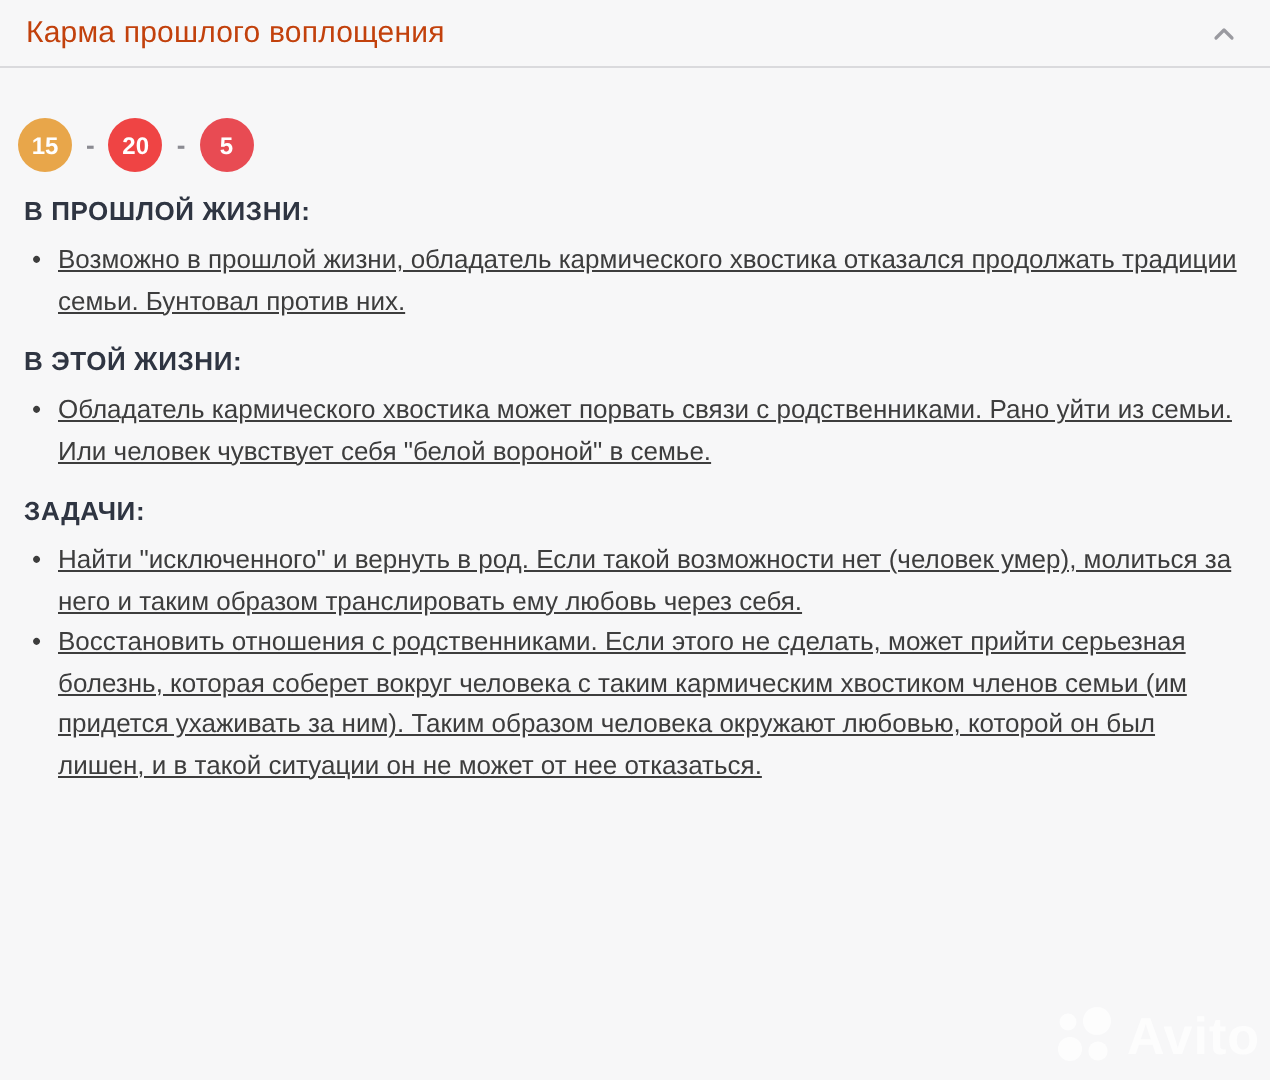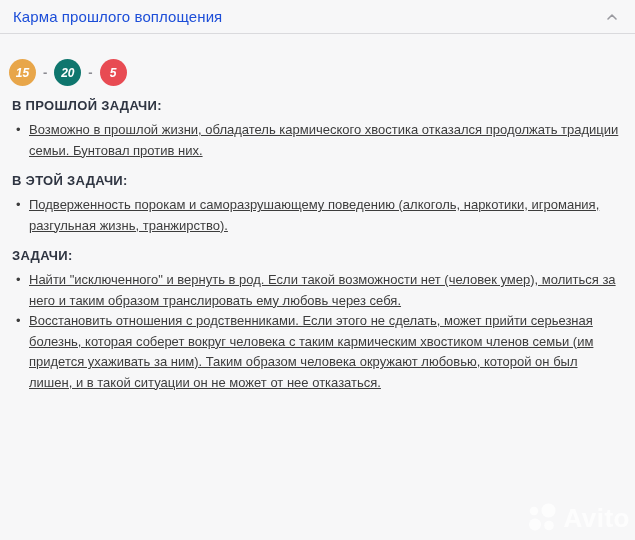--- a/index.html
+++ b/index.html
@@ -13,42 +13,42 @@
     overflow: hidden;
   }
   .accordion-header {
     display: flex; align-items: center; justify-content: space-between;
     padding: 8px 16px 8px 13px;
     height: 33px;
     cursor: pointer;
   }
   .accordion-title {
     font-size: 15px;
-    color: #1d4ed8;
+    color: #c2410c;
     font-weight: 400;
     letter-spacing: 0.1px;
   }
   .chevron { width: 14px; height: 14px; display: block; }
   .divider {
     border: none;
     border-top: 1px solid #dadadd;
     margin: 0;
   }
   .badges-row {
     display: flex; align-items: center;
     margin: 25px 0 0 9px;
     gap: 7px;
   }
   .badge {
     width: 27px; height: 27px; border-radius: 50%;
     display: flex; align-items: center; justify-content: center;
-    color: #ffffff; font-size: 12px; font-weight: 700; font-style: italic;
+    color: #ffffff; font-size: 12px; font-weight: 700;
   }
   .badge-orange { background: #e8a64a; }
-  .badge-navy   { background: #0f766e; }
+  .badge-navy   { background: #ef4444; }
   .badge-red    { background: #e84b53; }
   .badge-sep { color: #8b8b92; font-size: 13px; font-weight: 700; }
   .content { padding: 0 14px 0 12px; }
   .section-heading {
     font-size: 13px;
     font-weight: 700;
     color: #2f3542;
     letter-spacing: 0.3px;
     margin: 12px 0 7px 0;
   }
@@ -94,28 +94,28 @@
 <div class="badges-row">
   <span class="badge badge-orange">15</span>
   <span class="badge-sep">-</span>
   <span class="badge badge-navy">20</span>
   <span class="badge-sep">-</span>
   <span class="badge badge-red">5</span>
 </div>
 
 <div class="content">
 
-  <div class="section-heading">В ПРОШЛОЙ ЗАДАЧИ:</div>
+  <div class="section-heading">В ПРОШЛОЙ ЖИЗНИ:</div>
   <ul class="bullet-list">
     <li>Возможно в прошлой жизни, обладатель кармического хвостика отказался продолжать традиции семьи. Бунтовал против них.</li>
   </ul>
 
-  <div class="section-heading">В ЭТОЙ ЗАДАЧИ:</div>
+  <div class="section-heading">В ЭТОЙ ЖИЗНИ:</div>
   <ul class="bullet-list">
-    <li>Подверженность порокам и саморазрушающему поведению (алкоголь, наркотики, игромания, разгульная жизнь, транжирство).</li>
+    <li>Обладатель кармического хвостика может порвать связи с родственниками. Рано уйти из семьи. Или человек чувствует себя "белой вороной" в семье.</li>
   </ul>
 
   <div class="section-heading">ЗАДАЧИ:</div>
   <ul class="bullet-list">
     <li>Найти "исключенного" и вернуть в род. Если такой возможности нет (человек умер), молиться за него и таким образом транслировать ему любовь через себя.</li>
     <li>Восстановить отношения с родственниками. Если этого не сделать, может прийти серьезная болезнь, которая соберет вокруг человека с таким кармическим хвостиком членов семьи (им придется ухаживать за ним). Таким образом человека окружают любовью, которой он был лишен, и в такой ситуации он не может от нее отказаться.</li>
   </ul>
 
 </div>
 

